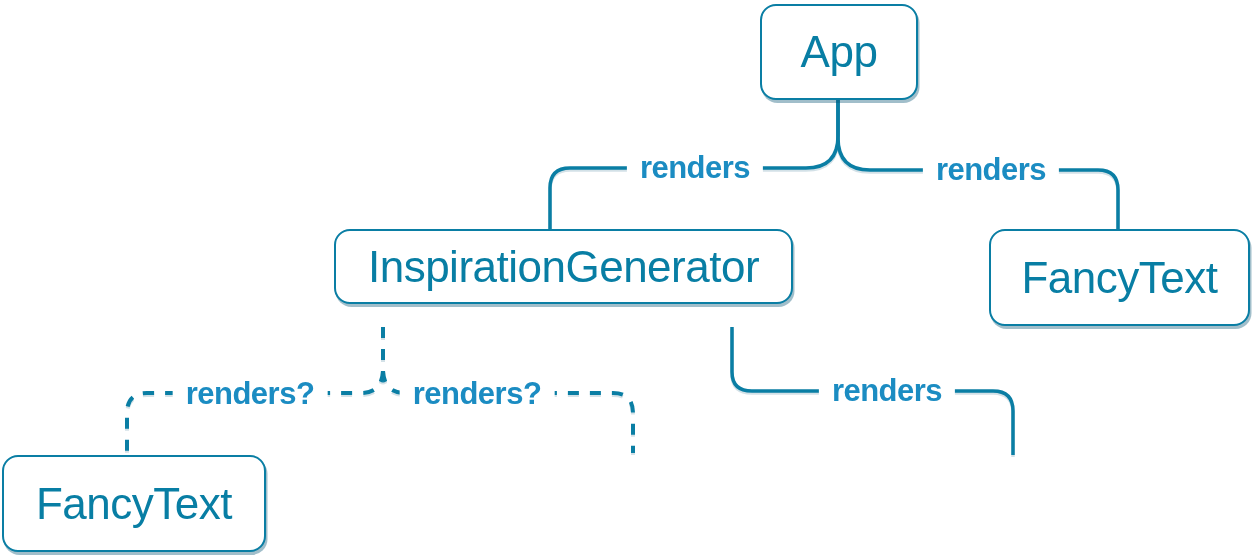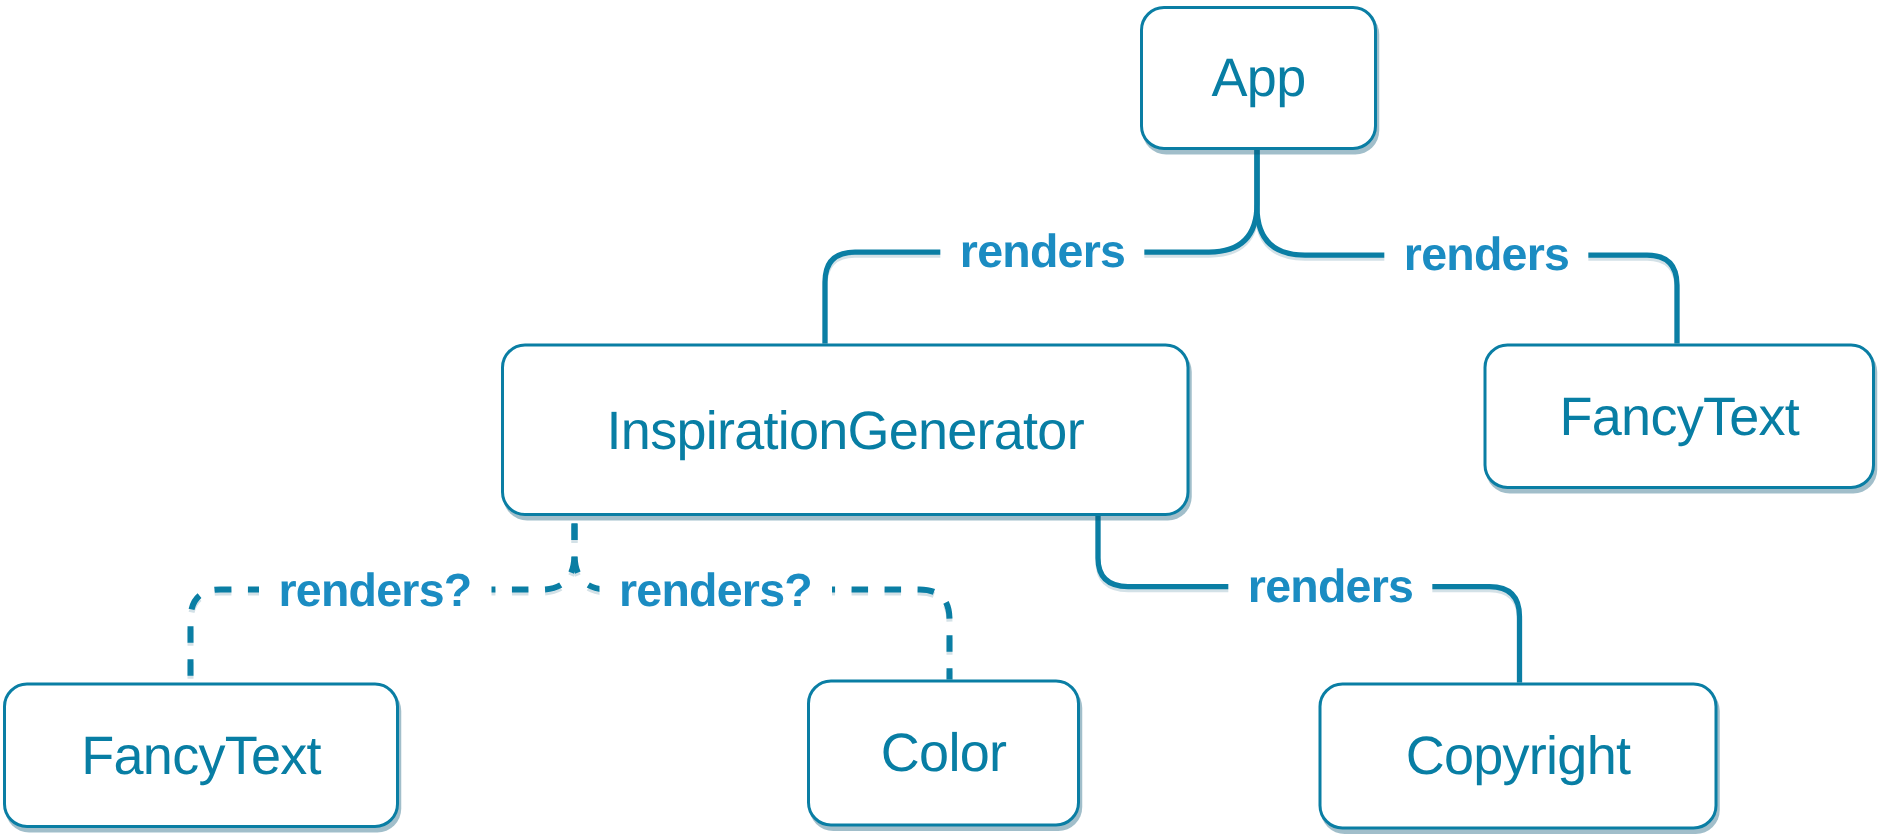--- a/index.html
+++ b/index.html
@@ -34,21 +34,21 @@
     position: absolute;
     box-sizing: border-box;
     background: #ffffff;
     border: 2.5px solid #0a7ea4;
     border-radius: 16px;
     box-shadow: 1.5px 3px 0 rgba(9, 85, 115, 0.38);
     display: flex;
     align-items: center;
     justify-content: center;
     color: #087ea4;
-    font-size: 36px;
+    font-size: 44px;
     letter-spacing: -0.5px;
     white-space: nowrap;
   }
   .edge-label {
     position: absolute;
     transform: translate(-50%, -50%);
     background: #ffffff;
     padding: 0 13px;
     color: #1b8cc2;
     font-size: 31px;
@@ -68,39 +68,33 @@
     <path class="edge" d="M838 100 L838 138 Q838 170 870 170 L1098 170 Q1118 170 1118 190 L1118 229"></path>
     <path class="edge" d="M732 327 L732 372 Q732 391 752 391 L993 391 Q1013 391 1013 411 L1013 455"></path>
     <path class="edge dashed" d="M383 327 L383 369 Q383 393 361 393 L147 393 Q127 393 127 413 L127 455"></path>
     <path class="edge dashed" d="M383 327 L383 369 Q383 393 405 393 L613 393 Q633 393 633 413 L633 453"></path>
   </svg>
 
   <div class="node" style="left:760px; top:4px; width:158px; height:96px;">
     <span>App</span>
   </div>
 
-  <div class="node" style="left:334px; top:229px; width:459px; height:115px;">
+  <div class="node" style="left:334px; top:229px; width:459px; height:75px;">
     <span>InspirationGenerator</span>
   </div>
 
   <div class="node" style="left:989px; top:229px; width:261px; height:97px;">
     <span>FancyText</span>
   </div>
 
   <div class="node" style="left:2px; top:455px; width:264px; height:97px;">
     <span>FancyText</span>
   </div>
 
-  <div class="node" style="left:538px; top:453px; width:182px; height:98px;">
-    <span>Color</span>
-  </div>
 
-  <div class="node" style="left:879px; top:455px; width:266px; height:98px;">
-    <span>Copyright</span>
-  </div>
 
   <span class="edge-label" style="left:695px; top:168px;">renders</span>
 
   <span class="edge-label" style="left:991px; top:170px;">renders</span>
 
   <span class="edge-label" style="left:887px; top:391px;">renders</span>
 
   <span class="edge-label" style="left:250px; top:394px;">renders?</span>
 
   <span class="edge-label" style="left:477px; top:394px;">renders?</span>

